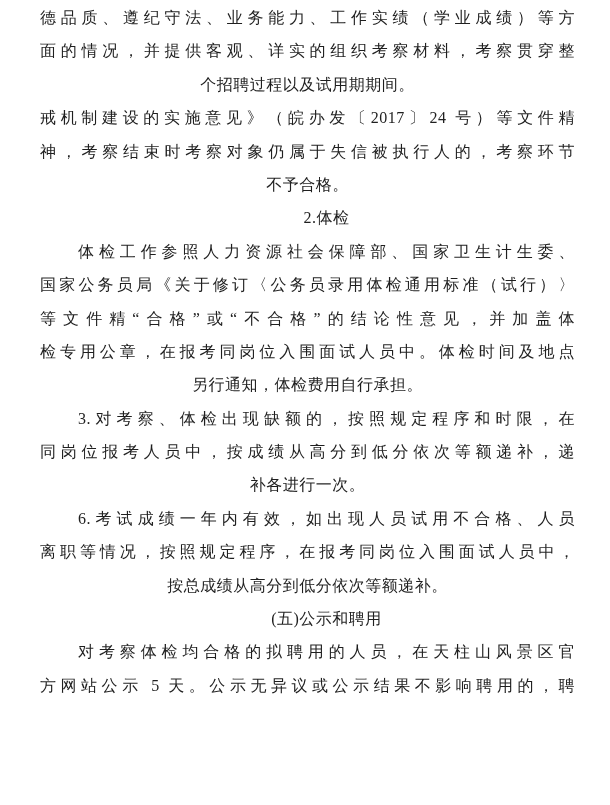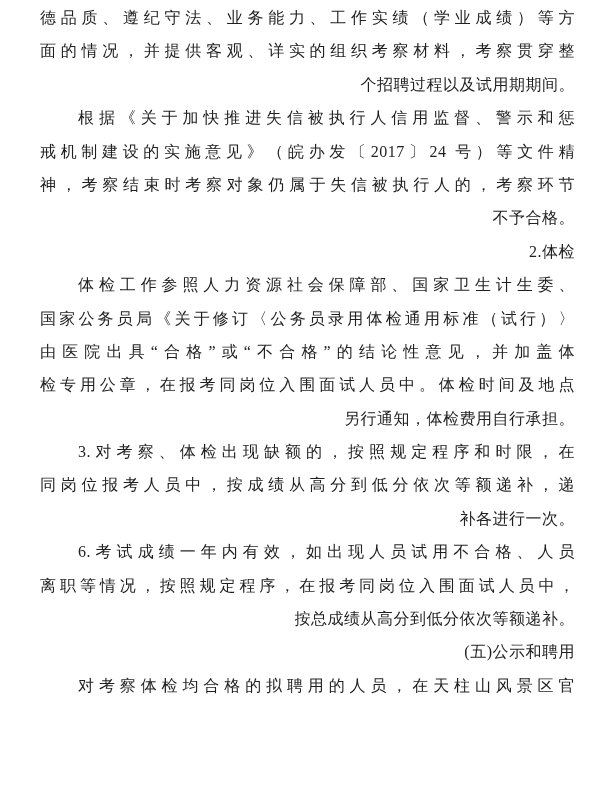--- a/index.html
+++ b/index.html
@@ -16,21 +16,21 @@
     background: #ffffff;
     color: #1f1f1f;
     font-family: "Liberation Serif", "DejaVu Serif", serif;
     font-size: 16px;
     overflow: hidden;
   }
   .line {
     height: 33.4px;
     line-height: 33.4px;
     white-space: nowrap;
-    text-align: right;
+    text-align: center;
     letter-spacing: 0.5px;
   }
   .line.fill {
     white-space: normal;
     text-align: justify;
     text-align-last: justify;
     text-justify: inter-character;
   }
   .line.indent {
     text-indent: 38px;
@@ -39,31 +39,31 @@
     font-weight: 400;
   }
 </style>
 </head>
 <body>
 
 <div class="page">
   <div class="line fill"><span class="b"></span><span>德品质、遵纪守法、业务能力、工作实绩（学业成绩）等方</span></div>
   <div class="line fill"><span class="b"></span><span>面的情况，并提供客观、详实的组织考察材料，考察贯穿整</span></div>
   <div class="line"><span class="b"></span><span>个招聘过程以及试用期期间。</span></div>
-  <div class="line fill indent"><span class="b"></span><span>根据《关于加快推进失信被执行人信用监督、警示和惩</span></div>
   <div class="line fill"><span class="b"></span><span>戒机制建设的实施意见》（皖办发〔2017〕24 号）等文件精</span></div>
   <div class="line fill"><span class="b"></span><span>神，考察结束时考察对象仍属于失信被执行人的，考察环节</span></div>
   <div class="line"><span class="b"></span><span>不予合格。</span></div>
   <div class="line indent"><span class="b">2.体检</span><span></span></div>
   <div class="line fill indent"><span class="b"></span><span>体检工作参照人力资源社会保障部、国家卫生计生委、</span></div>
   <div class="line fill"><span class="b"></span><span>国家公务员局《关于修订〈公务员录用体检通用标准（试行）〉</span></div>
-  <div class="line fill"><span class="b"></span><span>由医院出具“合格”或“不合格”的结论性意见，并加盖体</span></div>
+  <div class="line fill"><span class="b"></span><span>等文件精“合格”或“不合格”的结论性意见，并加盖体</span></div>
   <div class="line fill"><span class="b"></span><span>检专用公章，在报考同岗位入围面试人员中。体检时间及地点</span></div>
   <div class="line"><span class="b"></span><span>另行通知，体检费用自行承担。</span></div>
   <div class="line fill indent"><span class="b">3.对考察、体检出现缺额</span><span>的，按照规定程序和时限，在</span></div>
   <div class="line fill"><span class="b"></span><span>同岗位报考人员中，按成绩从高分到低分依次等额递补，递</span></div>
   <div class="line"><span class="b"></span><span>补各进行一次。</span></div>
   <div class="line fill indent"><span class="b">6.考试成绩一年内有效，</span><span>如出现人员试用不合格、人员</span></div>
   <div class="line fill"><span class="b"></span><span>离职等情况，按照规定程序，在报考同岗位入围面试人员中，</span></div>
   <div class="line"><span class="b"></span><span>按总成绩从高分到低分依次等额递补。</span></div>
   <div class="line indent"><span class="b">(五)公示和聘用</span><span></span></div>
   <div class="line fill indent"><span class="b"></span><span>对考察体检均合格的拟聘用的人员，在天柱山风景区官</span></div>
+  <div class="line fill"><span class="b"></span><span>方网站公示 5 天。公示无异议或公示结果不影响聘用的，聘</span></div>
 </div>
 
 </body></html>

